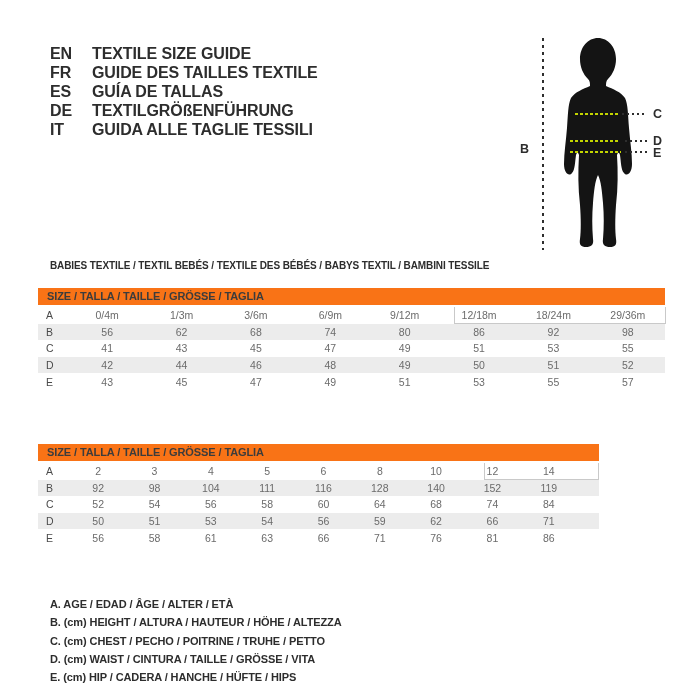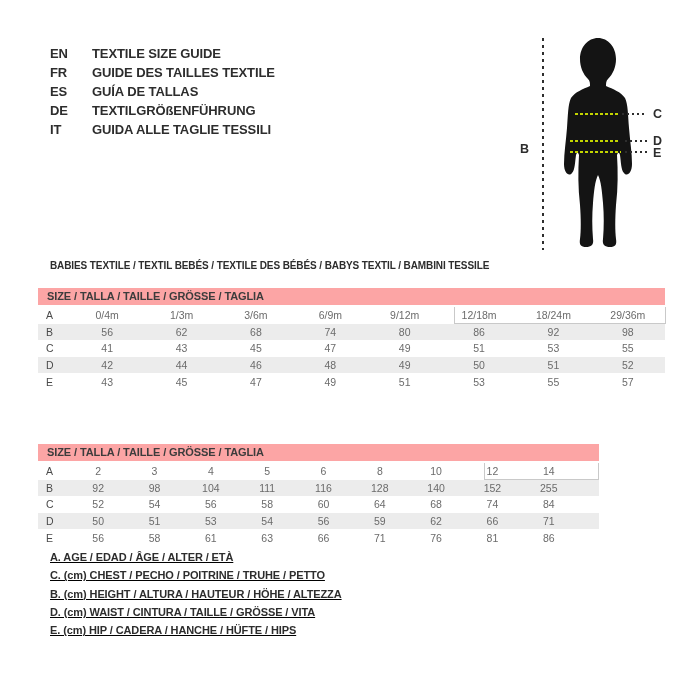--- a/index.html
+++ b/index.html
@@ -1,21 +1,21 @@
 <!DOCTYPE html>
 <html><head>
 <meta charset="utf-8">
 <style>
   html,body{margin:0;padding:0;background:#fff;}
   .page{position:relative;width:700px;height:700px;background:#ffffff;overflow:hidden;
         font-family:"Liberation Sans","DejaVu Sans",sans-serif;}
 
   
   .lang{position:absolute;left:50px;top:44px;}
-  .lang-row{display:flex;height:19px;align-items:center;font-size:13px;font-weight:bold;
+  .lang-row{display:flex;height:19px;align-items:center;font-size:16px;font-weight:bold;
             color:#2d2d2d;letter-spacing:-0.1px;}
   .lang-code{width:42px;flex:none;}
 
   
   .figure{position:absolute;left:515px;top:33px;width:180px;height:228px;}
   .b-label{position:absolute;left:5px;top:109px;font-size:12.5px;font-weight:bold;color:#2d2d2d;}
   .vdots{position:absolute;left:27px;top:5px;width:2px;height:212px;
          background:repeating-linear-gradient(180deg,#2e2e2e 0 3px,transparent 3px 7px);}
   .sil{position:absolute;left:22px;top:0;width:122px;height:220px;}
   .mline{position:absolute;height:2px;}
@@ -28,33 +28,33 @@
   .m-label.c{top:75px;} .m-label.d{top:102px;} .m-label.e{top:114px;}
 
   
   .table-title{position:absolute;left:50px;font-size:10px;font-weight:bold;color:#2d2d2d;
                letter-spacing:-0.1px;white-space:nowrap;}
   #babies-title{top:260px;}
   #children-title{top:419px;}
   .size-table{position:absolute;left:38px;}
   #babies-table{top:288px;width:627px;}
   #children-table{top:444px;width:561px;}
-  .size-head{height:17px;background:#fca5a5;color:#3c3c3c;font-size:11px;font-weight:bold;
+  .size-head{height:17px;background:#f97316;color:#3c3c3c;font-size:11px;font-weight:bold;
              line-height:17px;padding-left:9px;margin-bottom:2px;letter-spacing:-0.1px;}
   .t-row{display:flex;height:16.6px;align-items:center;font-size:10.5px;color:#6b6b6b;}
   .t-row.alt{background:#ececec;}
   .t-letter{width:24px;padding-left:8px;color:#4a4a4a;flex:none;}
   .t-cell{flex:1;text-align:center;}
   #children-table .t-row{padding-right:22px;}
   .hl-box{position:absolute;border:1px solid #c9c9c9;border-top:none;background:transparent;}
   #babies-hl{left:416px;top:19px;width:210px;height:16px;}
   #children-hl{left:446px;top:19px;width:113px;height:16px;}
 
   
-  .legend{position:absolute;left:50px;top:548px;text-decoration:underline;}
+  .legend{position:absolute;left:50px;top:595px;}
   .legend-line{height:18.3px;display:flex;align-items:center;font-size:11px;font-weight:bold;
                color:#2d2d2d;letter-spacing:-0.1px;white-space:nowrap;}
 </style>
 </head>
 <body>
 
 <div class="page">
 
   <div class="lang" id="lang-block">
       <div class="lang-row">
@@ -187,21 +187,21 @@
         <div class="t-row alt">
           <div class="t-letter">B</div>
           <div class="t-cell">92</div>
           <div class="t-cell">98</div>
           <div class="t-cell">104</div>
           <div class="t-cell">111</div>
           <div class="t-cell">116</div>
           <div class="t-cell">128</div>
           <div class="t-cell">140</div>
           <div class="t-cell">152</div>
-          <div class="t-cell">255</div>
+          <div class="t-cell">119</div>
         </div>
         <div class="t-row">
           <div class="t-letter">C</div>
           <div class="t-cell">52</div>
           <div class="t-cell">54</div>
           <div class="t-cell">56</div>
           <div class="t-cell">58</div>
           <div class="t-cell">60</div>
           <div class="t-cell">64</div>
           <div class="t-cell">68</div>
@@ -231,19 +231,19 @@
           <div class="t-cell">76</div>
           <div class="t-cell">81</div>
           <div class="t-cell">86</div>
         </div>
       </div>
     <div class="hl-box" id="children-hl"></div>
   </div>
 
   <div class="legend" id="legend-block">
       <div class="legend-line">A. AGE / EDAD / ÂGE / ALTER / ETÀ</div>
+      <div class="legend-line">B. (cm) HEIGHT / ALTURA / HAUTEUR / HÖHE / ALTEZZA</div>
       <div class="legend-line">C. (cm) CHEST / PECHO / POITRINE / TRUHE / PETTO</div>
-      <div class="legend-line">B. (cm) HEIGHT / ALTURA / HAUTEUR / HÖHE / ALTEZZA</div>
       <div class="legend-line">D. (cm) WAIST / CINTURA / TAILLE / GRÖSSE / VITA</div>
       <div class="legend-line">E. (cm) HIP / CADERA / HANCHE / HÜFTE / HIPS</div>
     </div>
 
 </div>
 
 </body></html>

